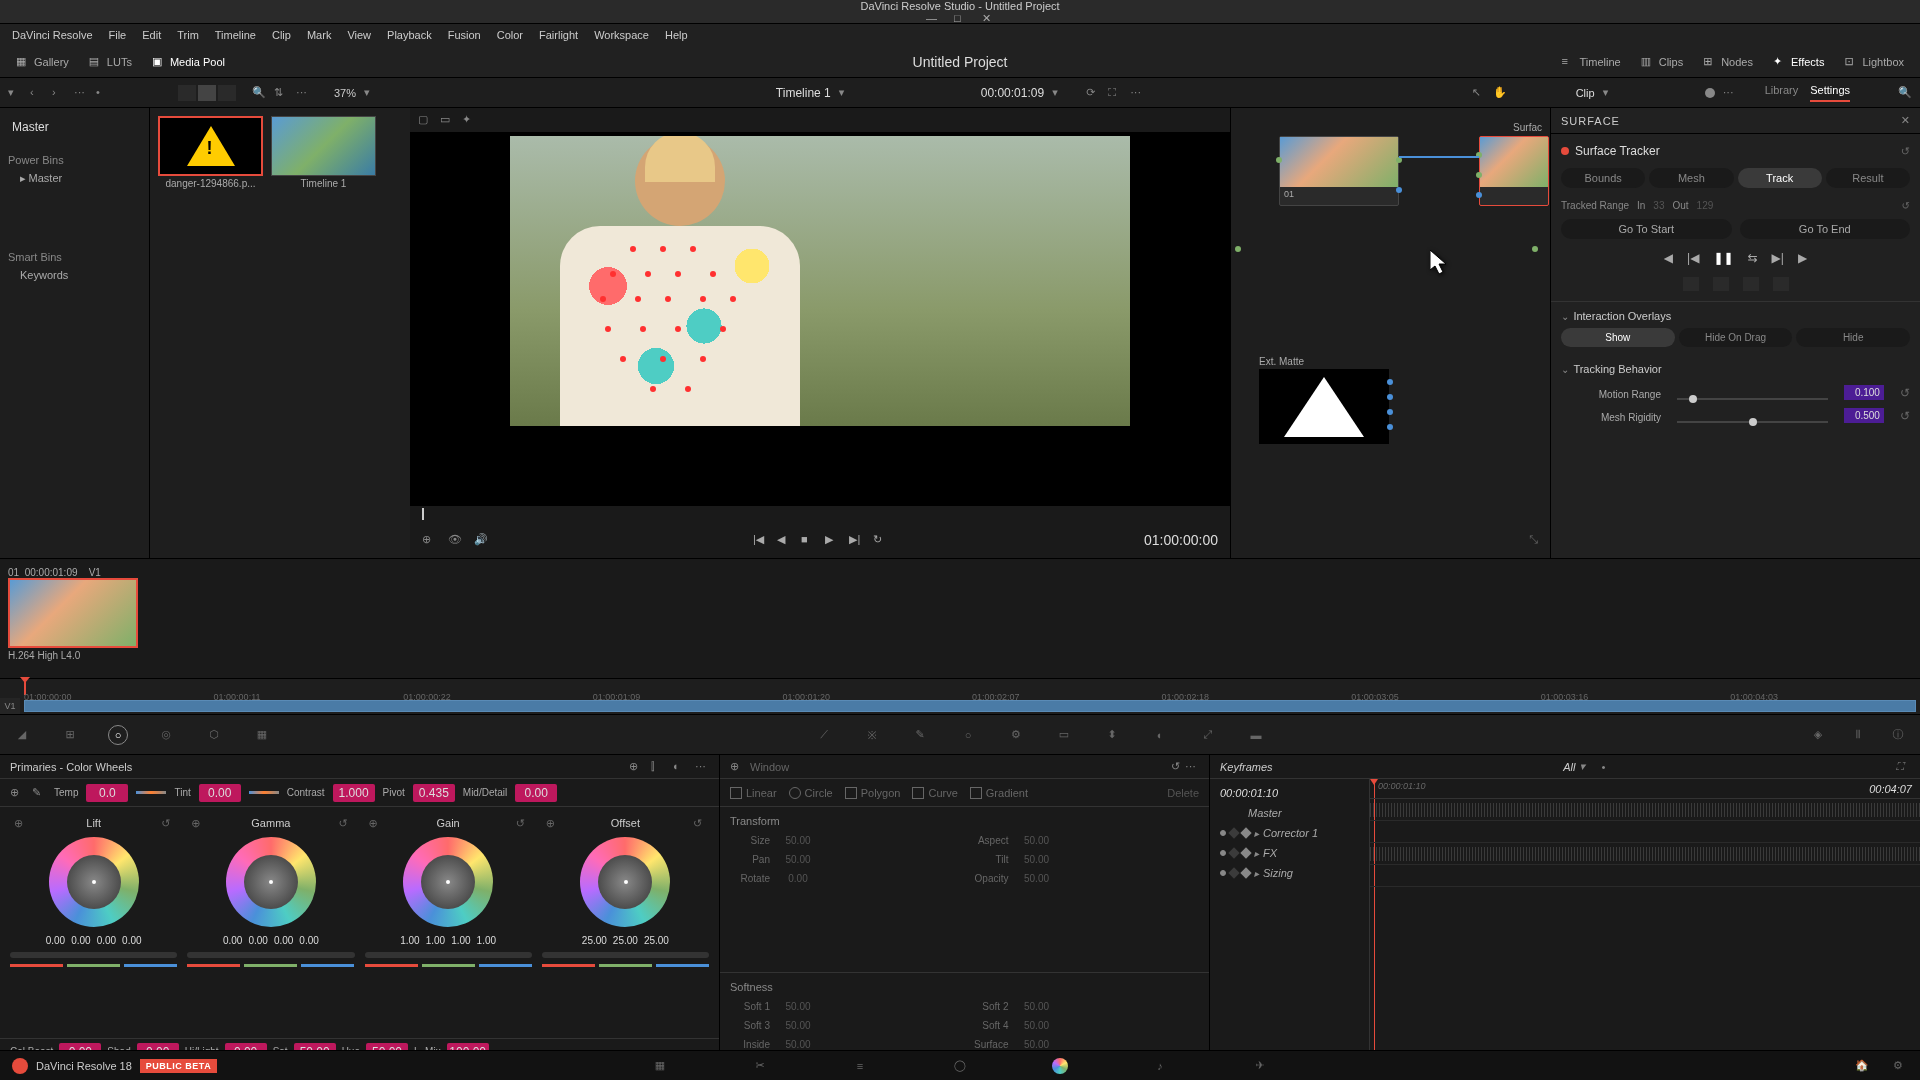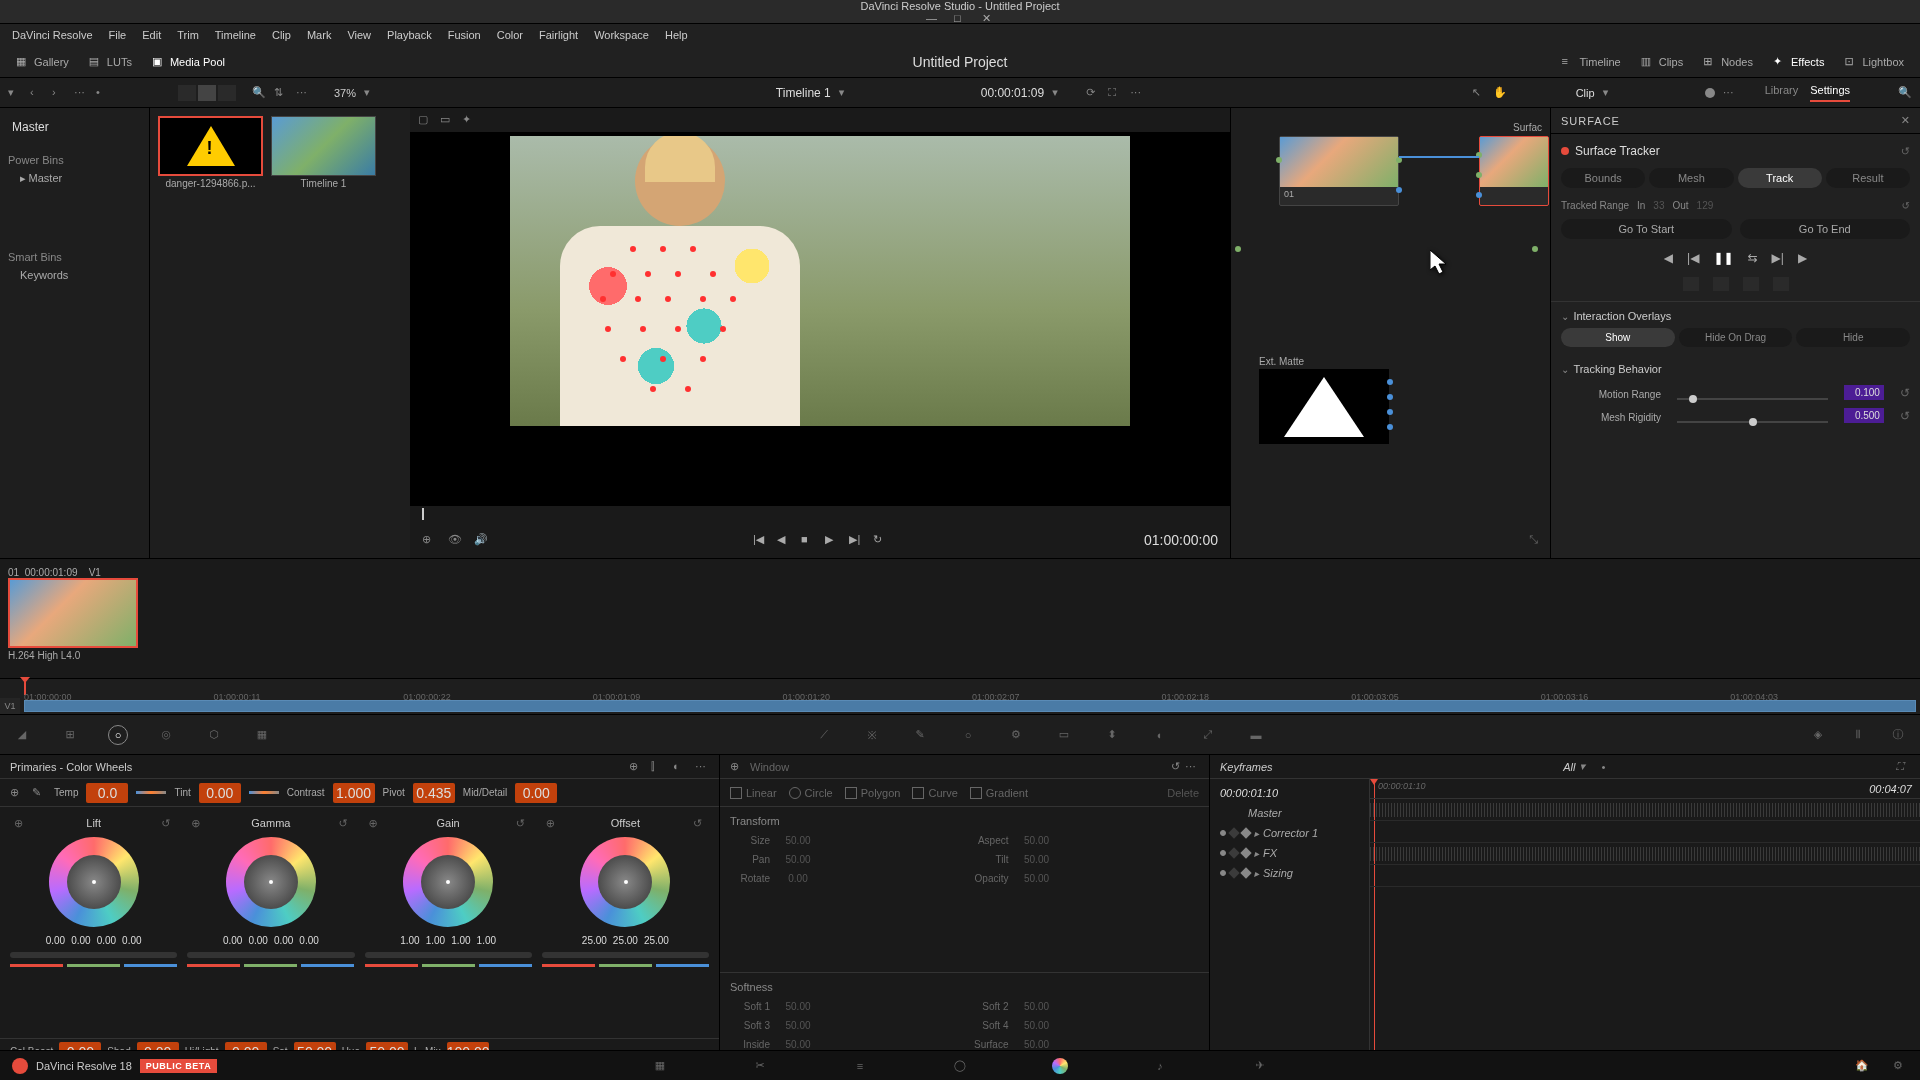--- a/index.html
+++ b/index.html
@@ -160,21 +160,21 @@
 
 
 .color-panel { height: 310px; background: #1a1a1a; border-top: 1px solid #000; display: flex; }
 .primaries-section { width: 720px; border-right: 1px solid #000; display: flex; flex-direction: column; }
 .prim-header { height: 24px; display: flex; align-items: center; padding: 0 10px; border-bottom: 1px solid #333; }
 .prim-title { font-size: 11px; color: #ccc; }
 .prim-header-icons { margin-left: auto; display: flex; gap: 8px; }
 .adjust-row { height: 28px; display: flex; align-items: center; padding: 0 10px; gap: 8px; border-bottom: 1px solid #333; }
 .adj-icon { width: 14px; height: 14px; color: #888; }
 .adj-label { font-size: 10px; color: #aaa; }
-.adj-val { width: 42px; background: #c2410c; color: #ddd; font-size: 14px; text-align: center; padding: 2px 0; border-radius: 2px; }
+.adj-val { width: 42px; background: #be185d; color: #ddd; font-size: 12px; text-align: center; padding: 2px 0; border-radius: 2px; }
 .adj-bar { width: 30px; height: 3px; background: linear-gradient(90deg, #4a90d9, #ff8030, #888); position: relative; }
 .wheels-row { flex: 1; display: flex; padding: 10px; gap: 10px; }
 .wheel-col { flex: 1; display: flex; flex-direction: column; align-items: center; }
 .wheel-top { width: 100%; display: flex; align-items: center; justify-content: space-between; padding: 0 4px; }
 .wheel-icon { width: 12px; height: 12px; color: #666; }
 .wheel-label { font-size: 11px; color: #ccc; }
 .color-wheel { width: 90px; height: 90px; border-radius: 50%; background: conic-gradient(from 0deg, #ff6b6b, #ffe66d, #7fb069, #4ecdc4, #4a90d9, #b86bff, #ff6bb8, #ff6b6b); position: relative; margin: 8px 0; }
 .color-wheel::after { content: ''; position: absolute; top: 20%; left: 20%; width: 60%; height: 60%; background: radial-gradient(circle, #888 0%, #333 100%); border-radius: 50%; }
 .wheel-center { position: absolute; top: 48%; left: 48%; width: 4px; height: 4px; background: #fff; border-radius: 50%; z-index: 2; }
 .wheel-vals { display: flex; gap: 6px; font-size: 10px; color: #ddd; }

